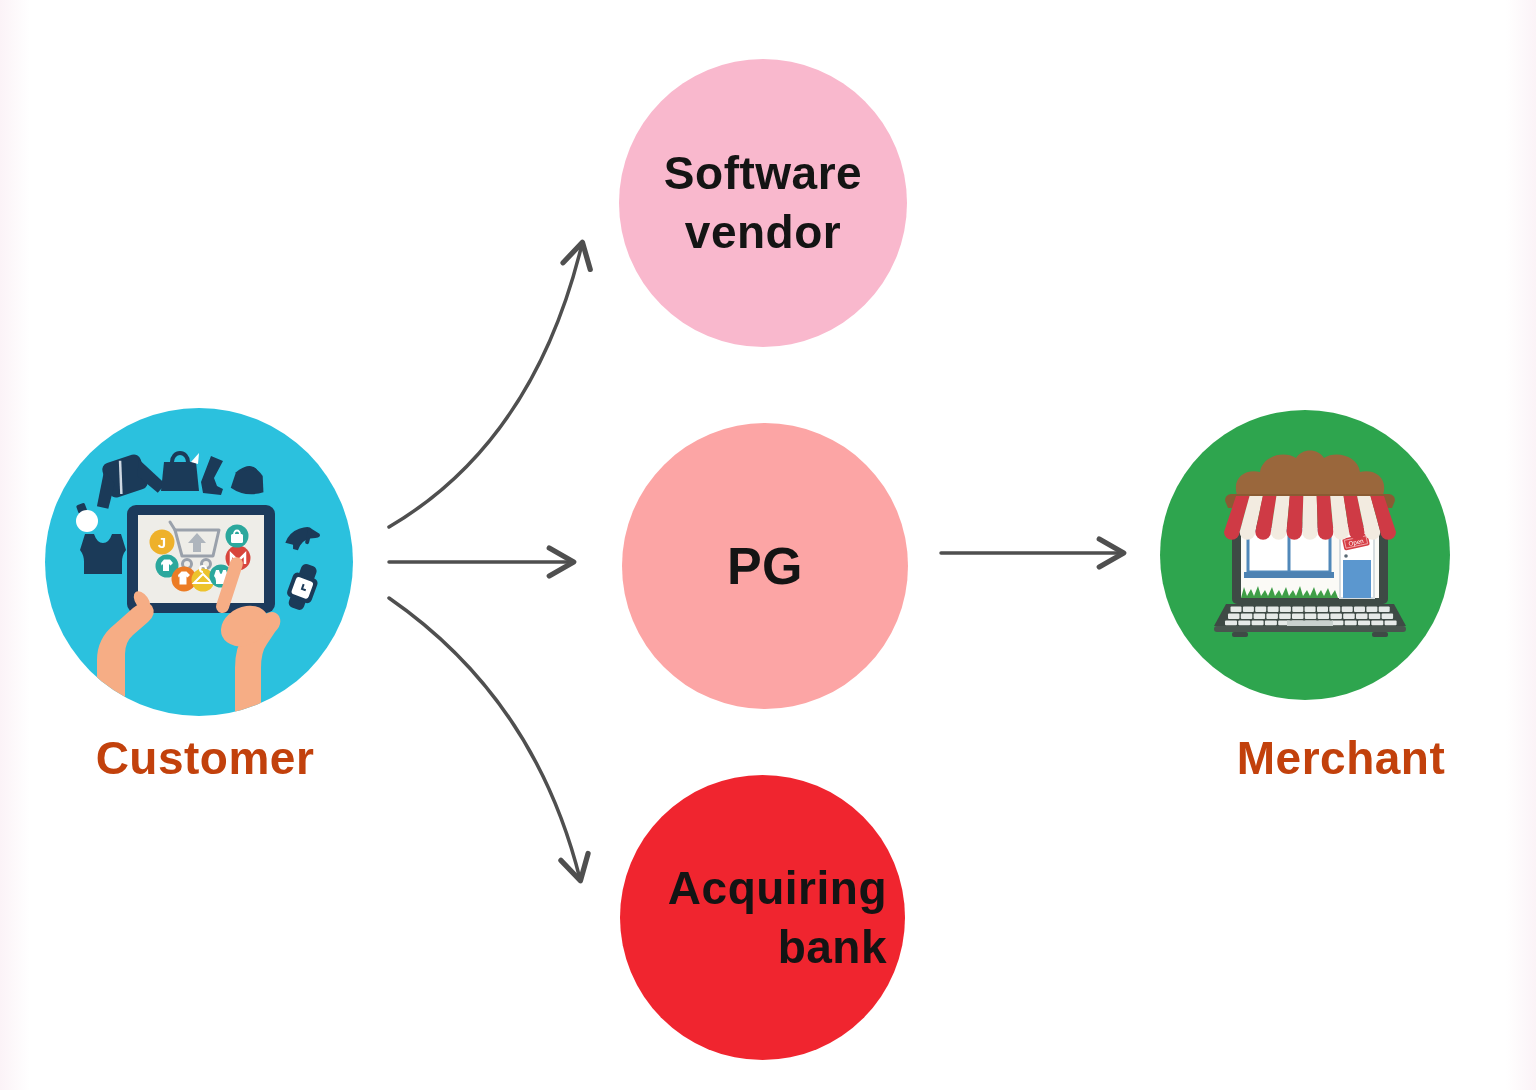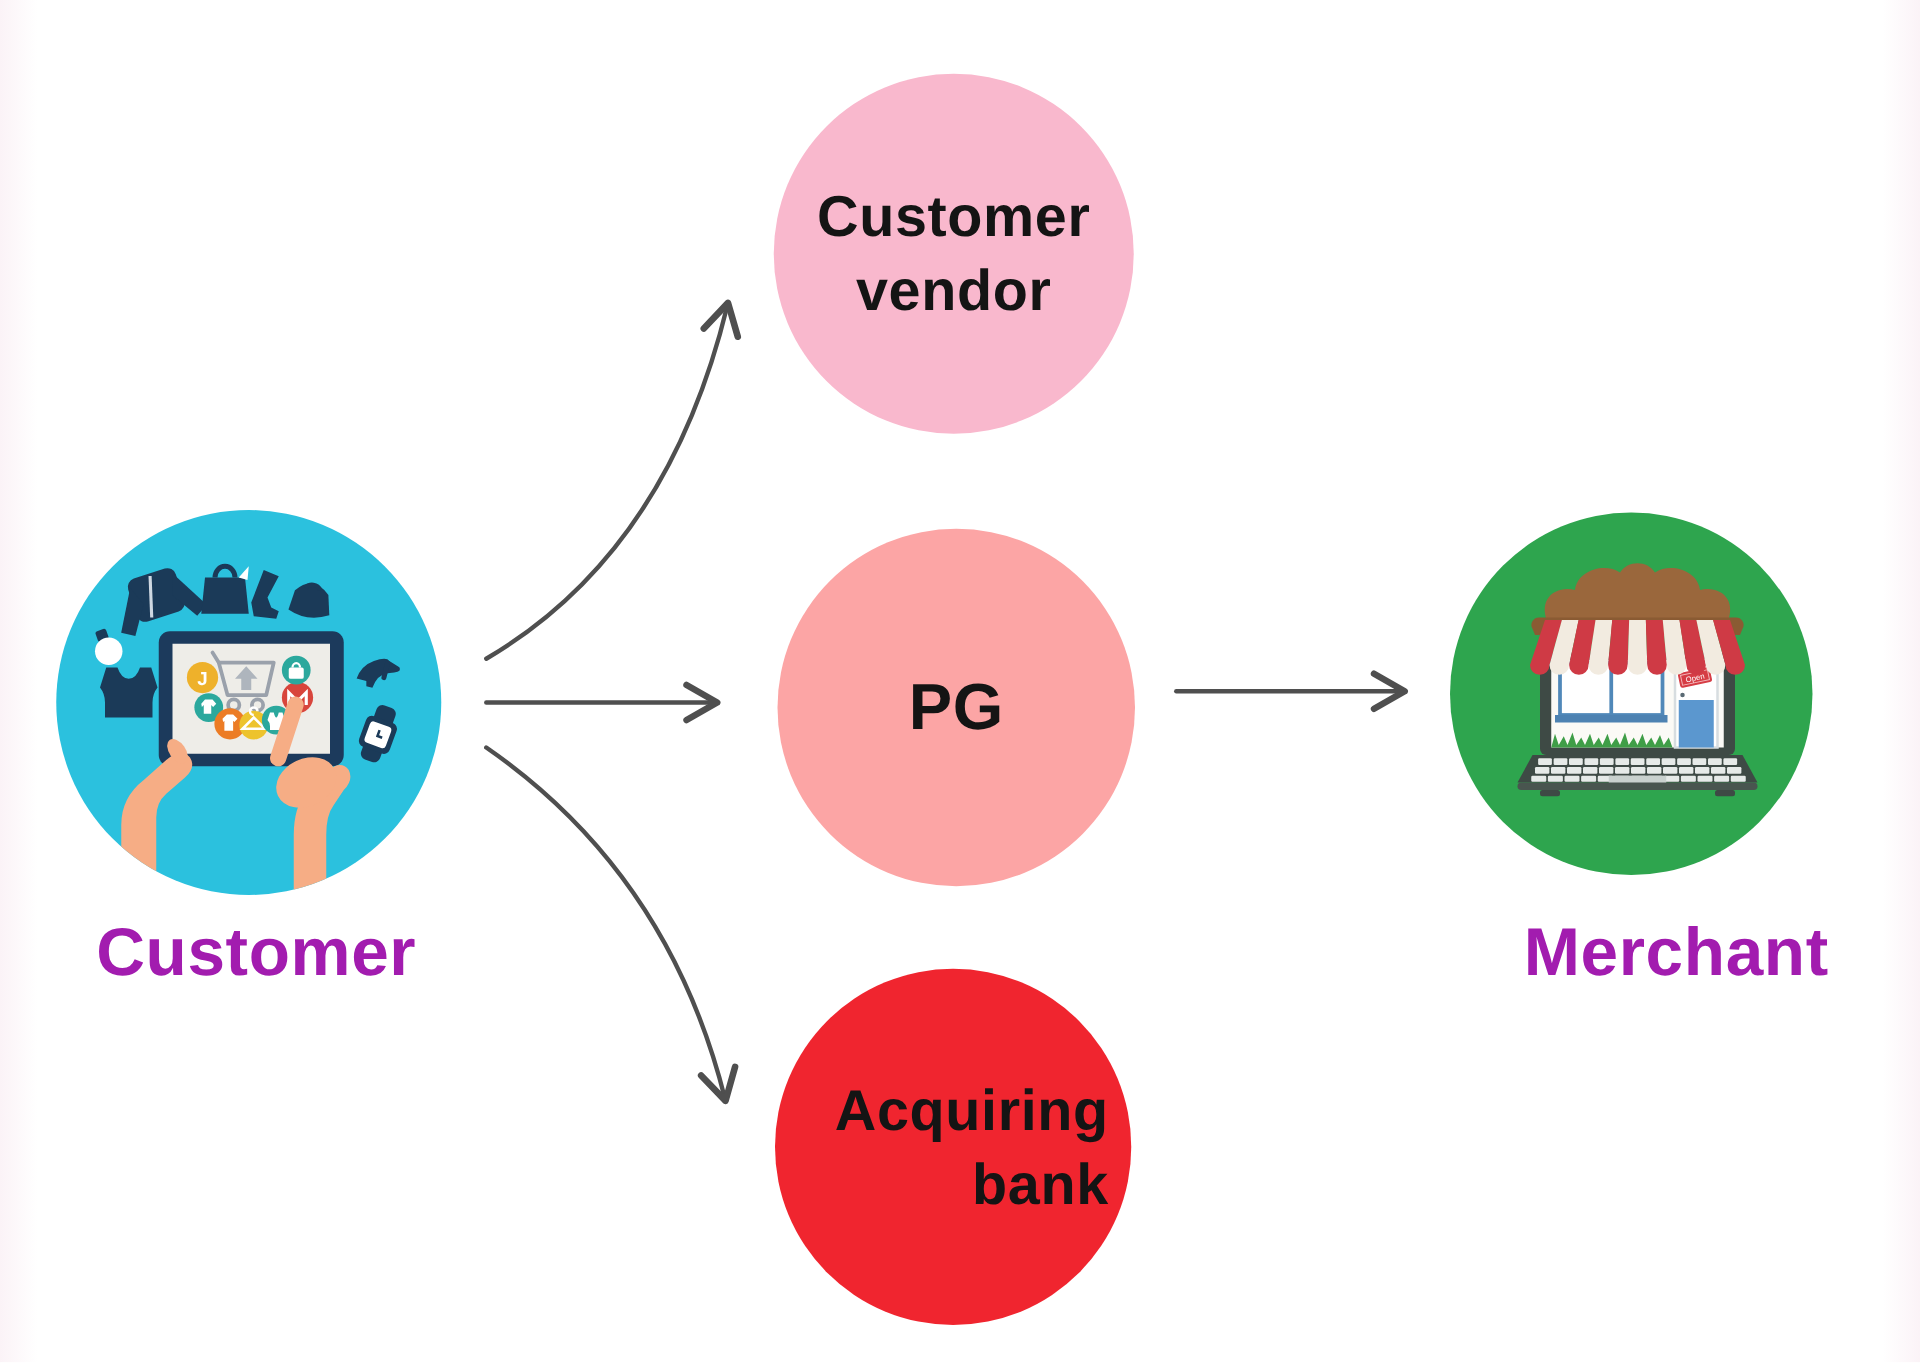--- a/index.html
+++ b/index.html
@@ -14,21 +14,21 @@
   .node{
     position:absolute;border-radius:50%;display:flex;align-items:center;justify-content:center;
     text-align:center;overflow:hidden;
   }
   .node-label{
     font-weight:600;font-size:46px;line-height:1.28;color:#141414;letter-spacing:.5px;
     padding:0 18px;
   }
   .node-label.big{font-size:52px;}
   .outside-label{
-    position:absolute;text-align:center;font-weight:600;font-size:54px;color:#a21caf;
+    position:absolute;text-align:center;font-weight:600;font-size:46px;color:#c2410c;
     letter-spacing:.5px;
   }
   .node-illustration{width:100%;height:100%;display:block;}
 </style>
 </head>
 <body>
 
 <div class="canvas">
 
   <div class="edge-strip left"></div>
@@ -138,21 +138,21 @@
           <path d="M190,308 L190,260 Q190,238 200,226 L218,208 Q228,200 234,208 Q238,216 230,224 L222,236 Q216,244 216,260 L216,308 Z"></path>
           <ellipse cx="200" cy="218" rx="25" ry="19" transform="rotate(-25 200 218)"></ellipse>
           <rect x="178" y="148" width="13" height="58" rx="6.5" transform="rotate(18 184 177)"></rect>
         </g>
       </g>
     </svg>
   </div>
   <div class="outside-label" style="left:30px;top:731px;width:350px;">Customer</div>
 
   <div class="node" style="left: 619px; top: 59px; width: 288px; height: 288px; background-color: rgb(249, 184, 205);">
-    <span class="node-label">Customer vendor</span>
+    <span class="node-label">Software vendor</span>
   </div>
 
   <div class="node" style="left: 622px; top: 423px; width: 286px; height: 286px; background-color: #fca5a5;">
     <span class="node-label big">PG</span>
   </div>
 
   <div class="node" style="left: 620px; top: 775px; width: 285px; height: 285px; background-color: rgb(240, 37, 47); text-align: right;">
     <span class="node-label">Acquiring bank</span>
   </div>
 

